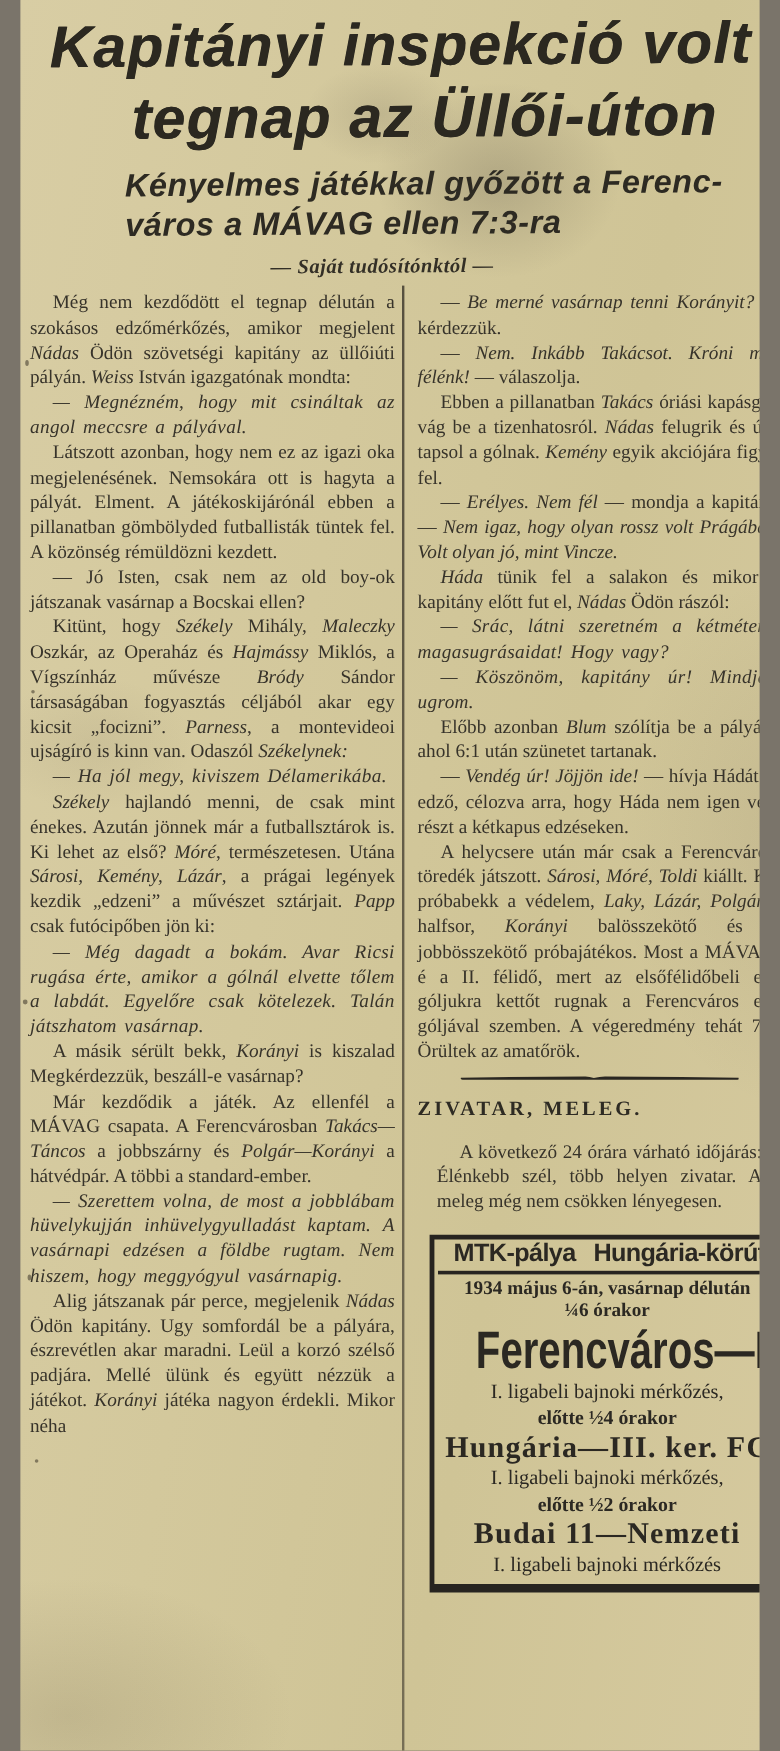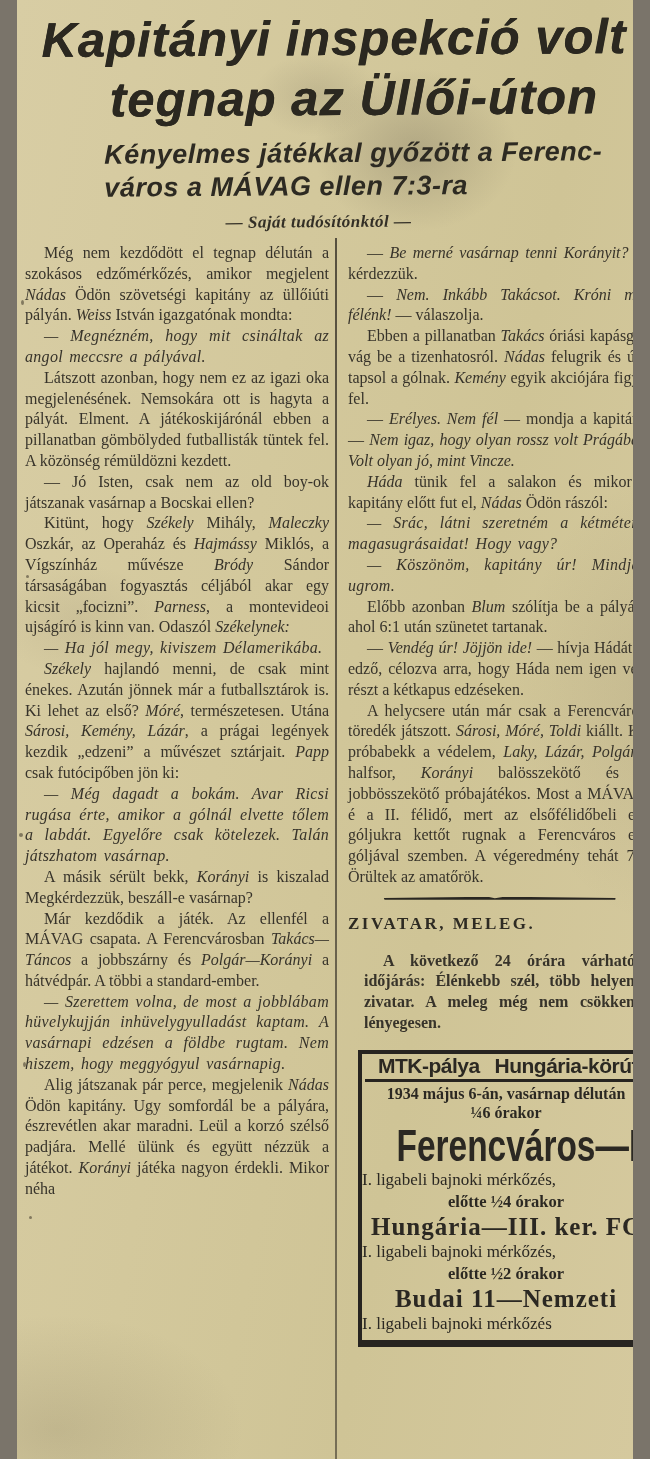--- a/index.html
+++ b/index.html
@@ -56,39 +56,39 @@
   .para.it{font-style:italic;letter-spacing:.3px;word-spacing:2px;}
   .em{font-style:italic;}
   
   .article-divider{width:232px;height:3px;background:#2a2721;margin:9px auto 10px auto;
     border-radius:2px;
     clip-path:polygon(0 45%,45% 0,48% 55%,52% 0,100% 45%,100% 100%,0 100%);}
   .weather-heading{
     text-align:left;font-weight:bold;font-size:17px;letter-spacing:2.5px;color:#2e2b23;
     margin:14px 0 10px 0;
   }
-  .weather-body{margin:16px;text-indent:19px;font-weight:bold;}
+  .weather-body{margin:16px;text-indent:19px;}
   
   .ad-box{
     position:relative;margin:13px 0 0 10px;width:288px;
     border:4px solid #272420;border-bottom-width:7px;
     padding:1px 0 6px 0;color:#2b2822;
   }
   .ad-header{display:flex;justify-content:space-between;align-items:baseline;
     padding:1px 12px 2px 16px;
     font-family:"Liberation Sans", sans-serif;font-weight:bold;font-size:21px;letter-spacing:-0.5px;}
   .ad-header-rule{height:3px;background:#272420;margin:1px 3px 2px 3px;}
   .ad-date{line-height:19px;text-align:center;font-weight:bold;font-size:16px;}
   .ad-big{
     text-align:center;white-space:nowrap;
     font-family:"Liberation Sans", sans-serif;font-weight:bold;font-size:44px;line-height:46px;
     transform:scaleX(.76);transform-origin:50% 50%;
     margin:1px 0 0 0;
   }
-  .ad-desc{text-align:left;font-size:17px;line-height:21px;}
+  .ad-desc{text-align:center;font-size:17px;line-height:21px;}
   .ad-pre{text-align:center;font-weight:bold;font-size:16.5px;line-height:21px;margin-top:1px;}
   .ad-serif-match{text-align:center;font-weight:bold;font-size:25px;line-height:28px;letter-spacing:1px;margin-top:1px;white-space:nowrap;}
   
   .edge-strip{position:absolute;left:640px;top:0;width:10px;bottom:0;overflow:hidden;}
   .edge-strip span{position:absolute;left:1px;font-size:16px;color:rgba(50,45,36,.85);}
   .edge-strip span.big{font-family:"Liberation Sans",sans-serif;font-weight:bold;font-size:40px;color:rgba(40,36,28,.9);}
   
   .speck{position:absolute;background:rgba(60,52,40,.55);border-radius:50%;}
 </style>
 </head>

